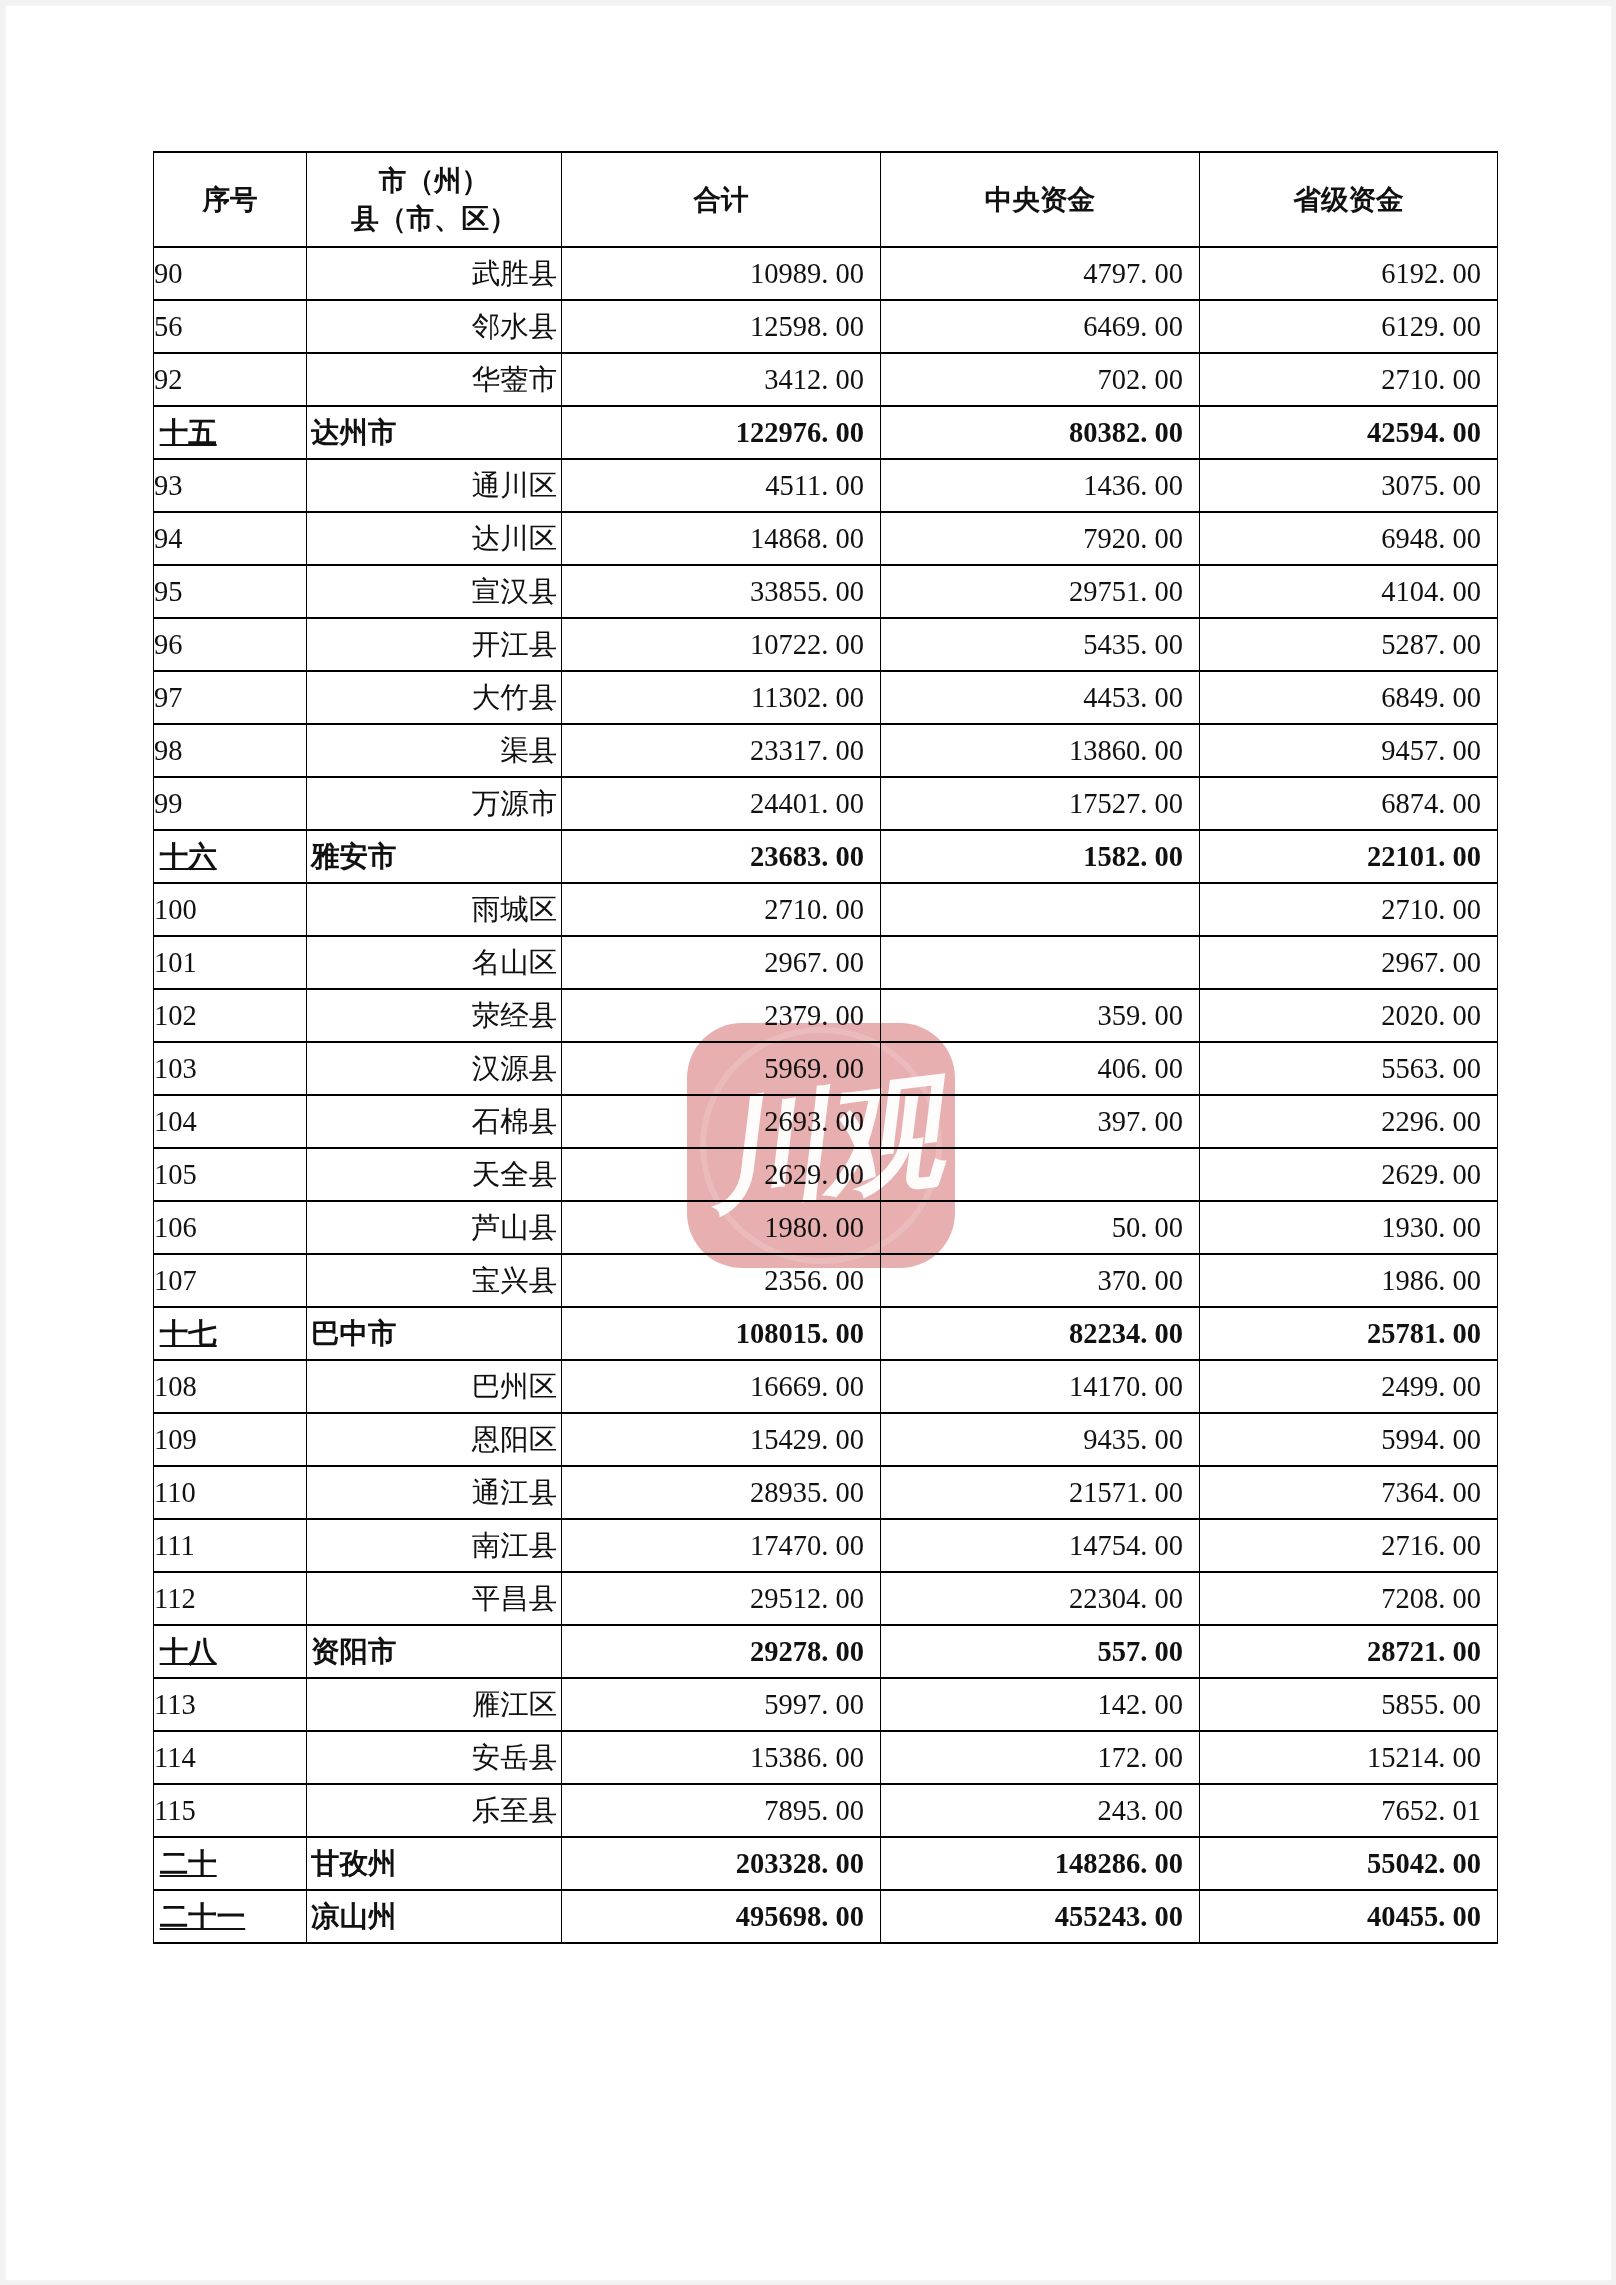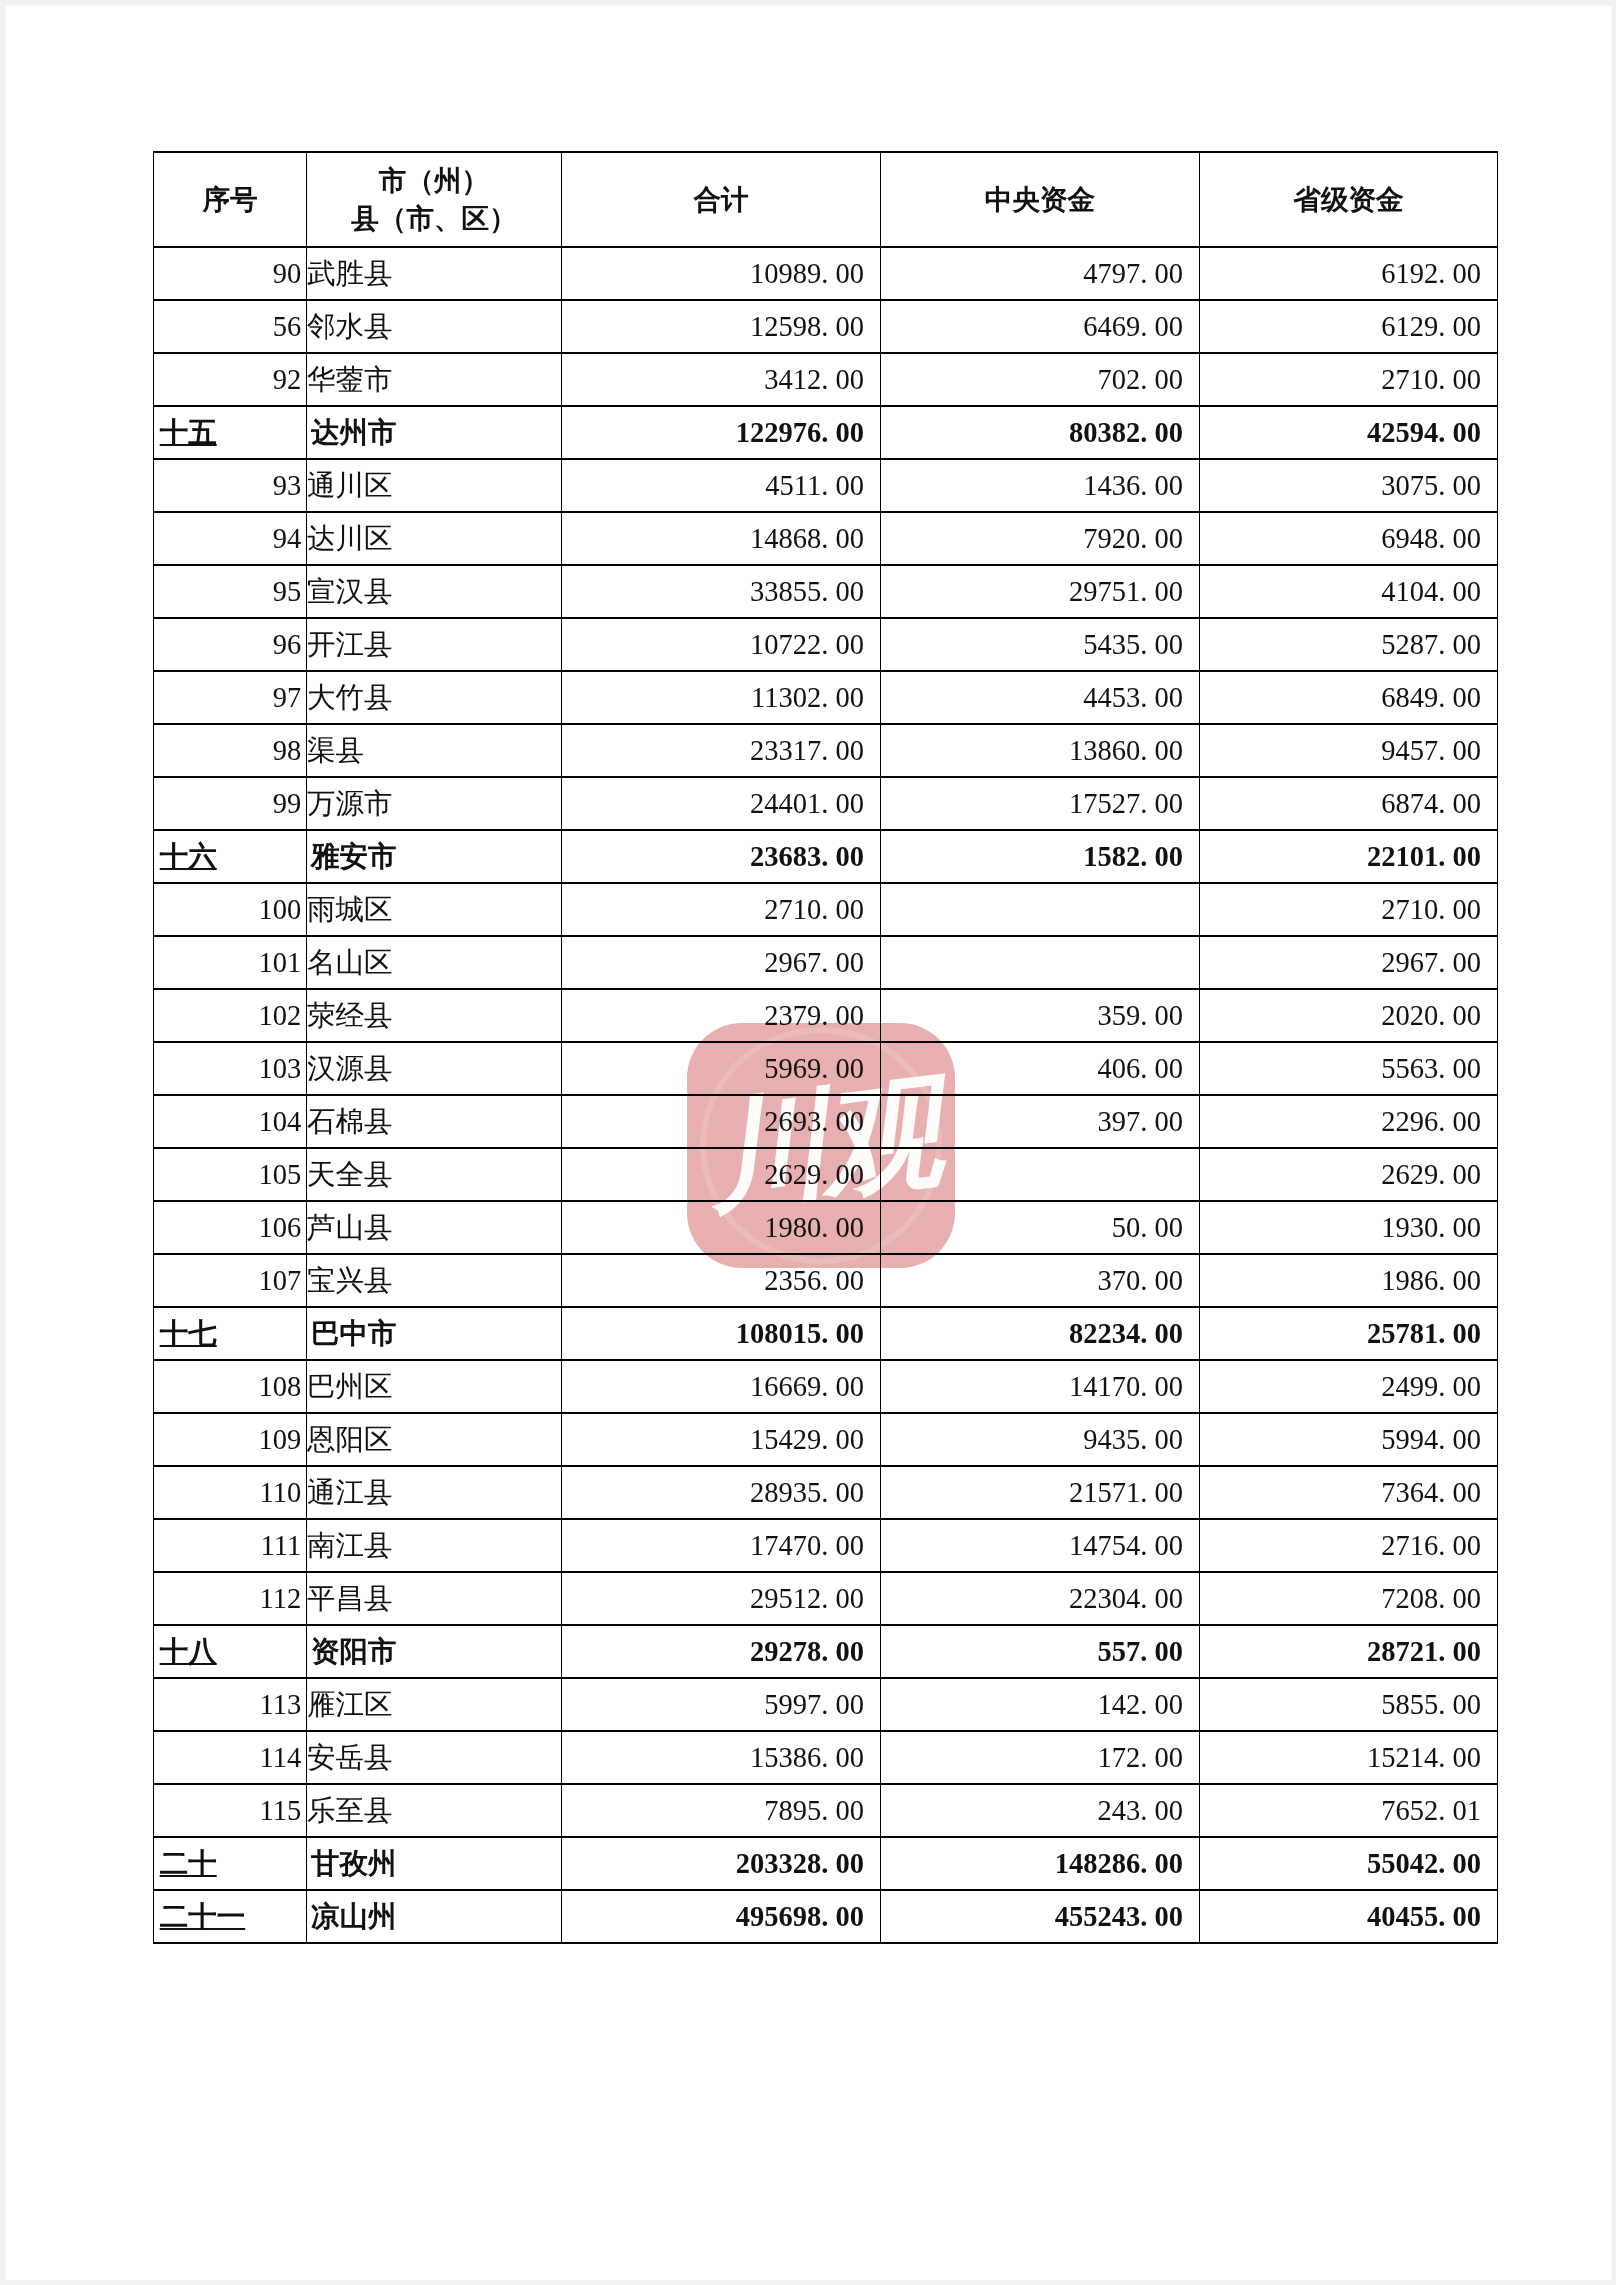--- a/index.html
+++ b/index.html
@@ -64,23 +64,23 @@
     background:transparent;
   }
   .fund thead tr{height:95px;}
   .fund tbody tr{height:53px;}
   .fund th{
     font-weight:bold;
     font-size:27.6px;
     text-align:center;
   }
   .hdr2 div{line-height:1.35;}
-  td.idx-num{text-align:right;padding-right:4.8px;}
+  td.idx-num{text-align:left;padding-right:4.8px;}
   td.idx-cn{text-align:left;padding-left:5.7px;text-decoration:underline;}
-  td.name-county{text-align:left;padding-right:3.8px;}
+  td.name-county{text-align:right;padding-right:3.8px;}
   td.name-city{text-align:left;padding-left:4px;}
   td.val{text-align:right;padding-right:16px;}
   tr.grp td{font-weight:bold;}
 </style>
 </head>
 <body>
 
 <div class="page-frame"></div>
 
 <div class="watermark">

